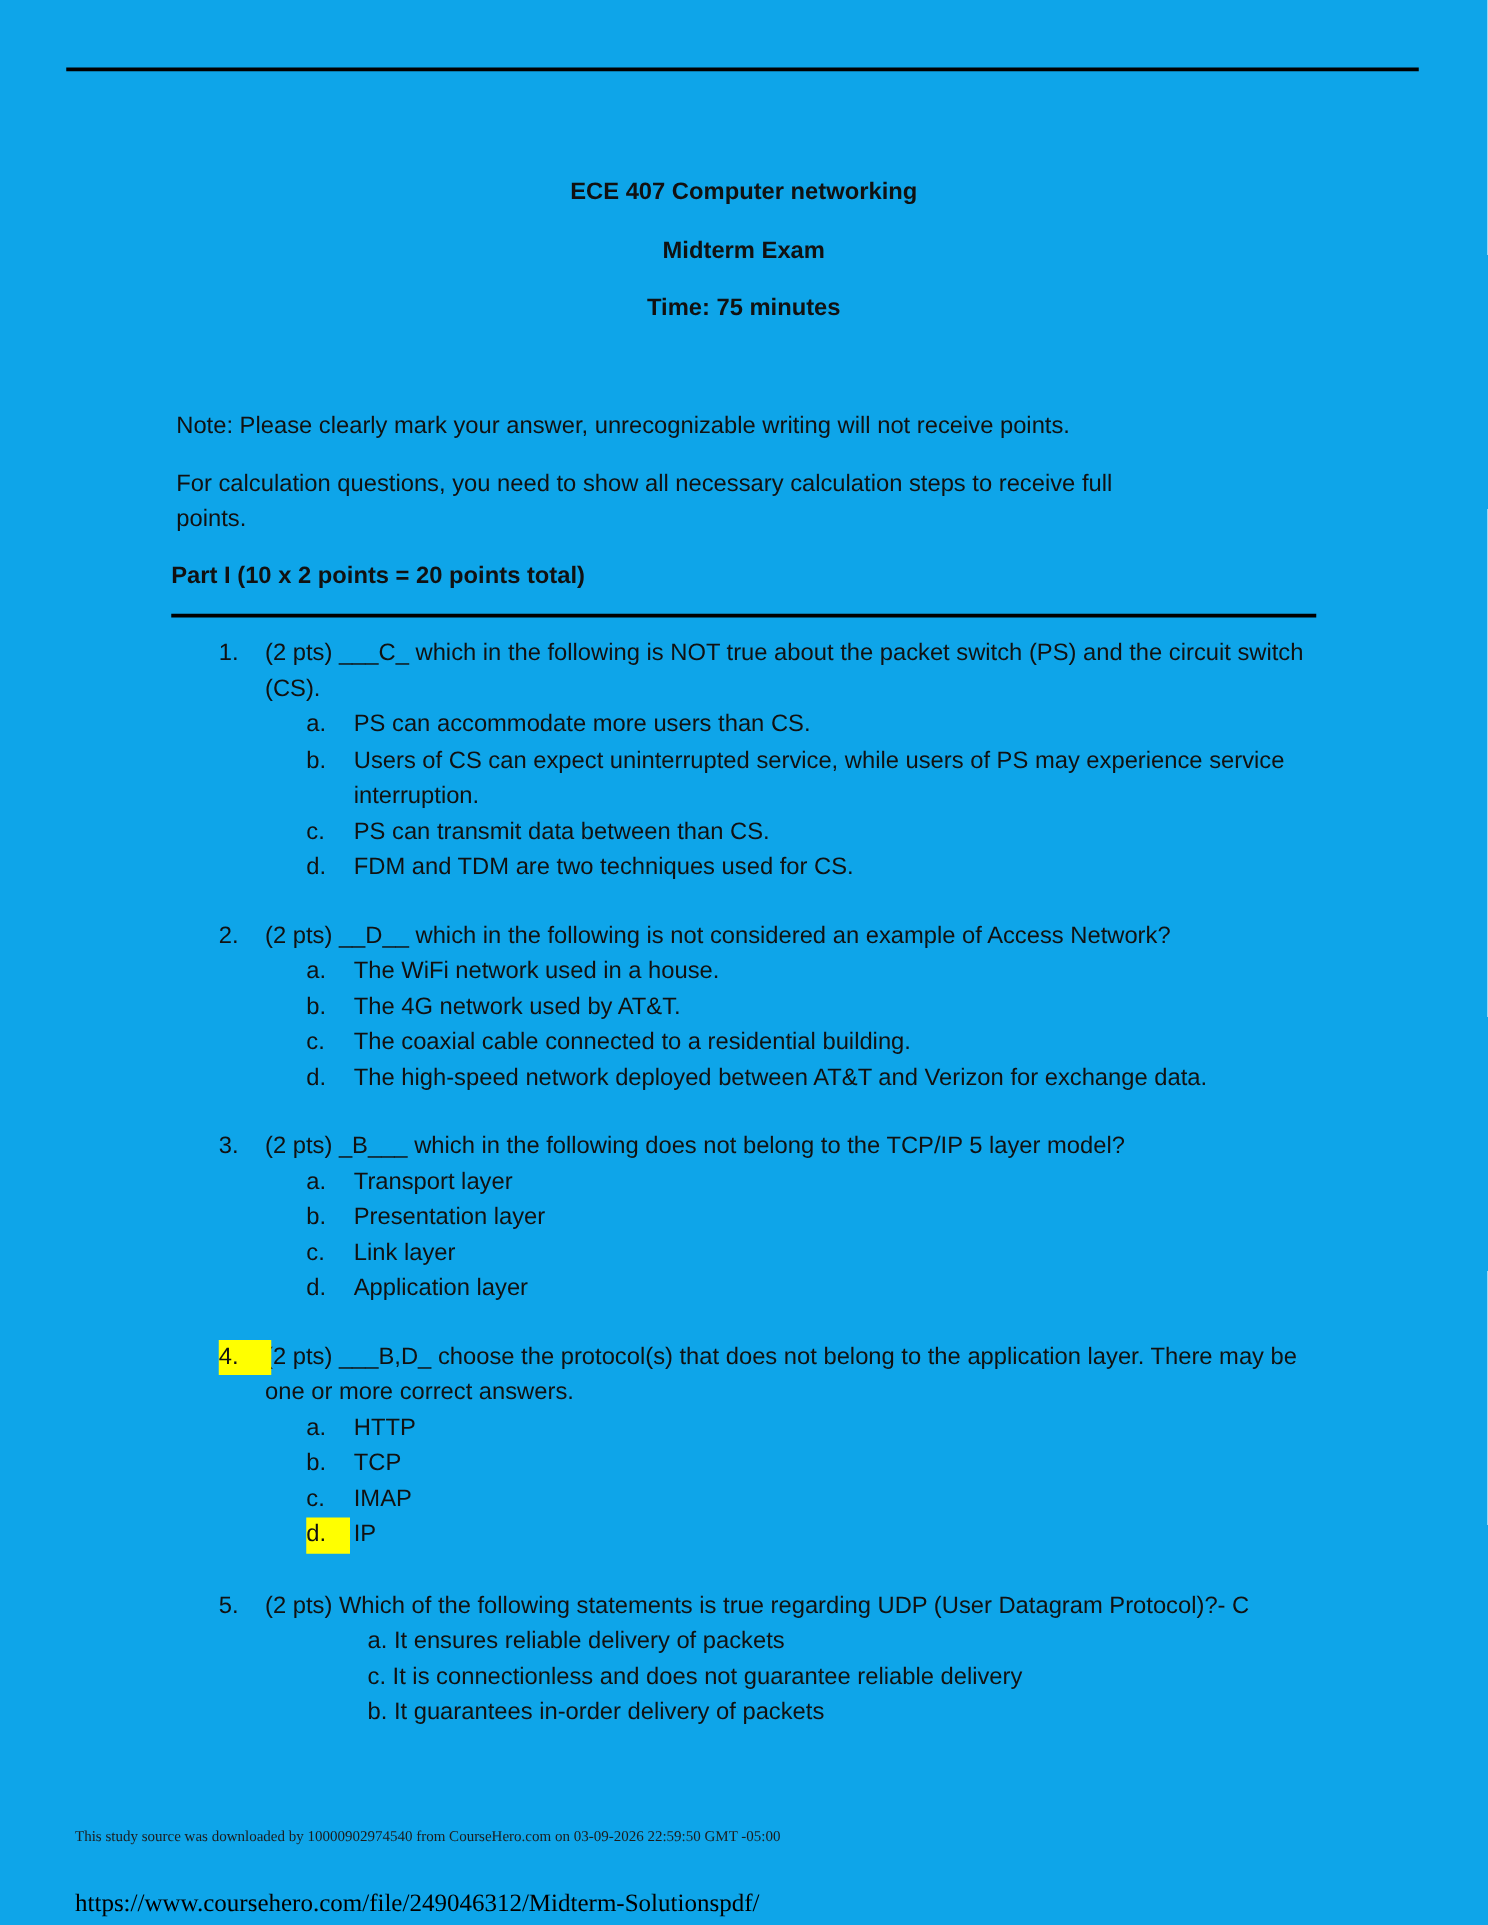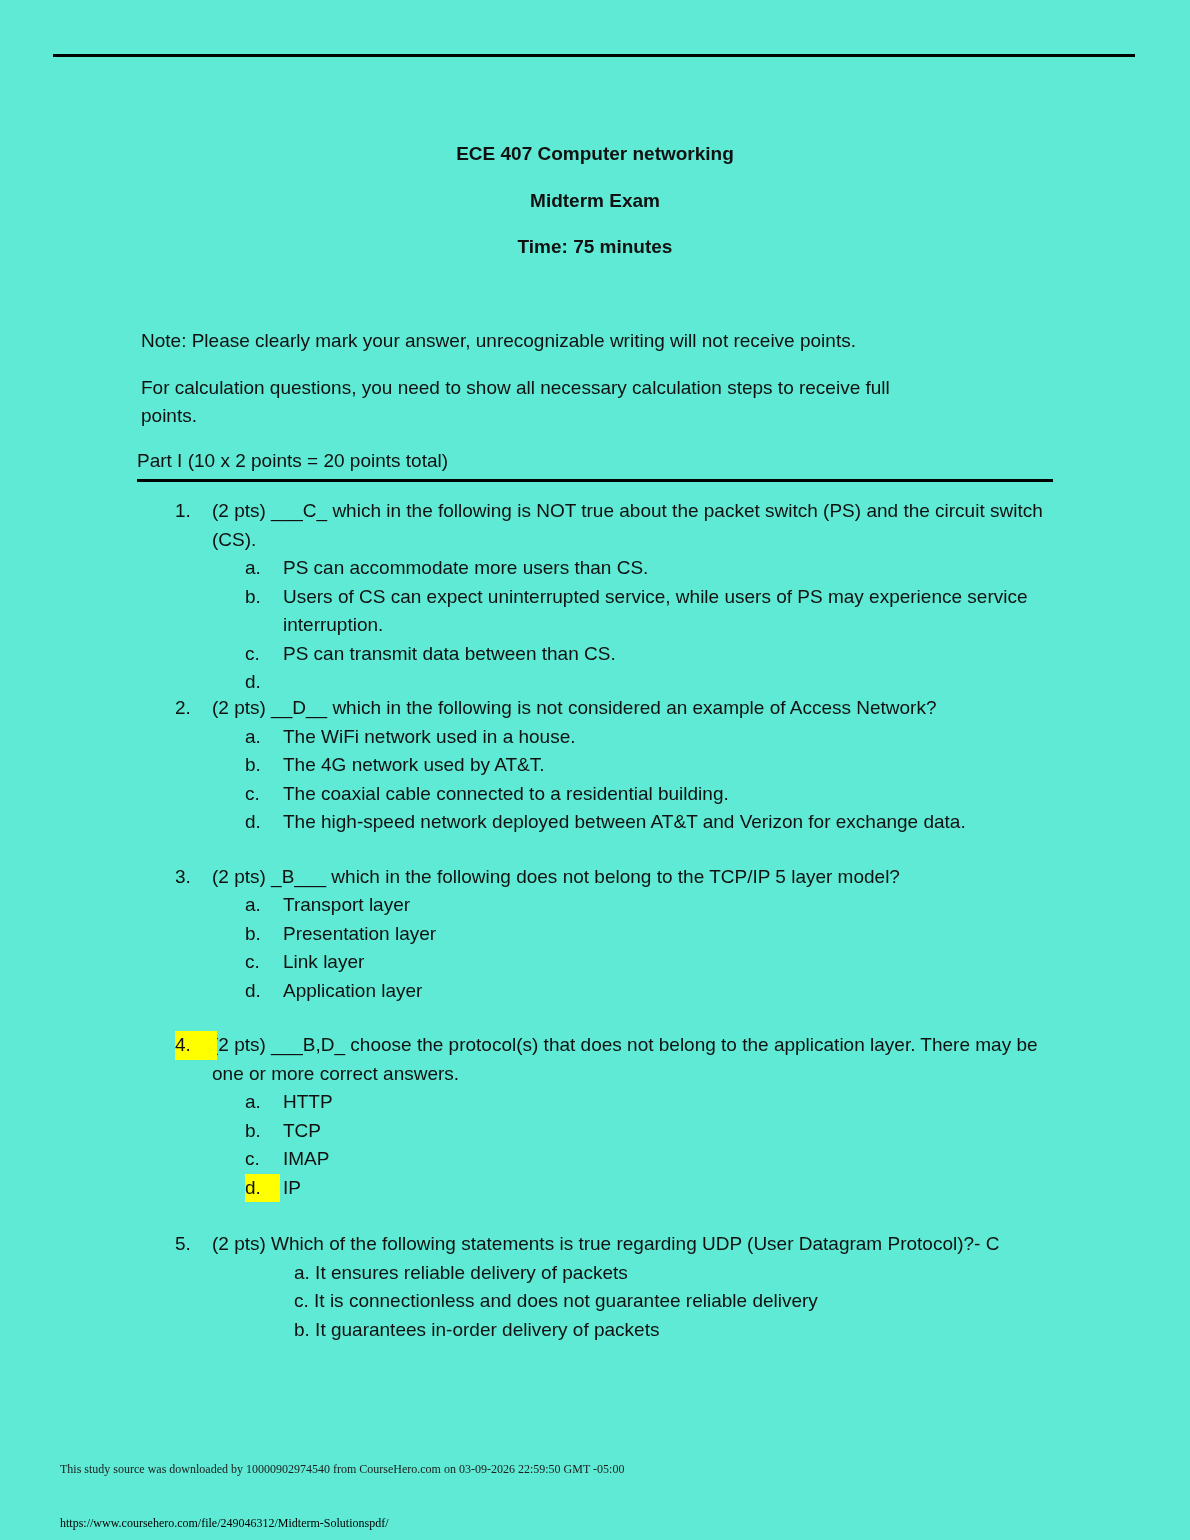--- a/index.html
+++ b/index.html
@@ -1,19 +1,19 @@
 <!DOCTYPE html>
 <html style="--hl: #ffff00;"><head>
 <meta charset="utf-8">
 <style>
   html,body { margin:0; padding:0; background:#ffffff; }
   .page {
     position:relative;
     width:1190px; height:1540px;
-    background:#5eead4;
+    background:#0ea5e9;
     font-family:"Liberation Sans", sans-serif;
     color:#111111;
     overflow:hidden;
   }
   .top-rule {
     position:absolute; left:53px; top:54px;
     width:1082px; height:3px; background:#000;
   }
   .headings {
     position:absolute; top:140px; left:0; width:100%;
@@ -22,22 +22,22 @@
   .headings div { margin-bottom:18px; }
   .content {
     position:absolute; top:327px; left:0; width:998px;
     font-size:19px; line-height:28.5px;
   }
   .note { margin:0 60px 0 141px; }
   .note + .note { margin-top:18px; }
   .part-heading {
     margin:16px 0 0 137px;
     width:916px;
-    font-weight:normal;
-    padding-bottom:4px;
+    font-weight:bold;
+    padding-bottom:16px;
     border-bottom:3px solid #000;
   }
   .questions { margin-top:15px; }
   .q {
     position:relative;
     margin:0 0 26px 175px;
     padding-left:37px;
     width:877px;
     box-sizing:border-box;
   }
@@ -56,21 +56,21 @@
   .q-last { margin-top:28px; }
   .opt-inline { margin-left:82px; }
   .footer-note {
     position:absolute; left:60px; top:1459px;
     font-family:"Liberation Serif", serif;
     font-size:12px; color:#1c1c1c; line-height:20px;
   }
   .footer-url {
     position:absolute; left:60px; top:1513px;
     font-family:"Liberation Serif", serif;
-    font-size:12px; color:#000; text-decoration:none; line-height:20px;
+    font-size:20px; color:#000; text-decoration:none; line-height:20px;
   }
 </style>
 </head>
 <body>
 
 <div class="page">
 
   <div class="top-rule"></div>
 
   <div class="headings">
@@ -99,20 +99,21 @@
           <div class="opt">
             <span class="opt-letter">b.</span>
             <span>Users of CS can expect uninterrupted service, while users of PS may experience service interruption.</span>
           </div>
           <div class="opt">
             <span class="opt-letter">c.</span>
             <span>PS can transmit data between than CS.</span>
           </div>
           <div class="opt">
             <span class="opt-letter">d.</span>
+            <span>FDM and TDM are two techniques used for CS.</span>
           </div>
         </div>
       </div>
 
       <div class="q">
         <span class="q-num">2.</span>
         <span>(2 pts) __D__ which in the following is not considered an example of Access Network?</span>
         <div class="opts">
           <div class="opt">
             <span class="opt-letter">a.</span>

